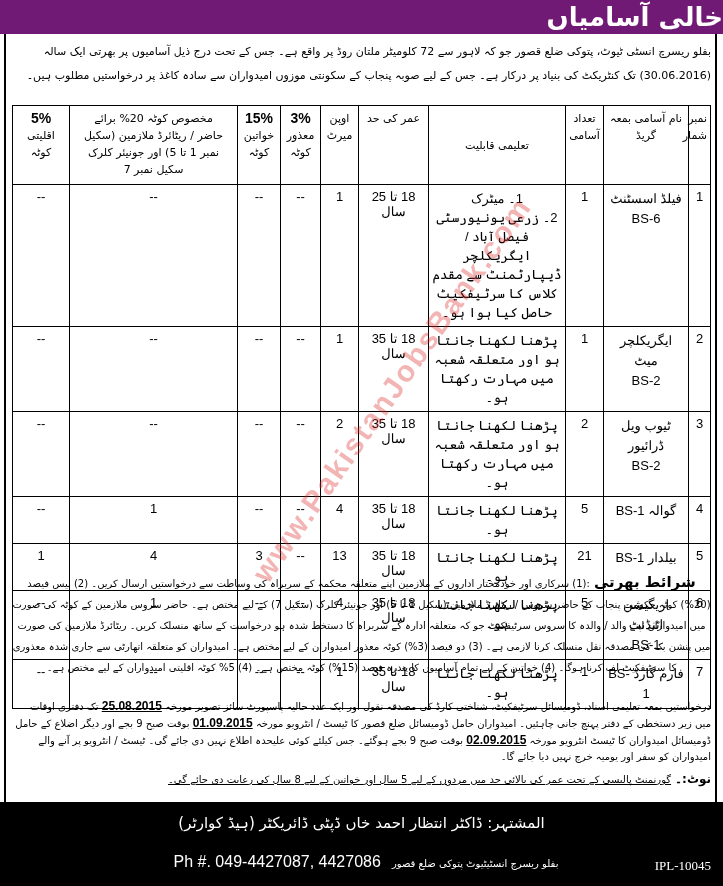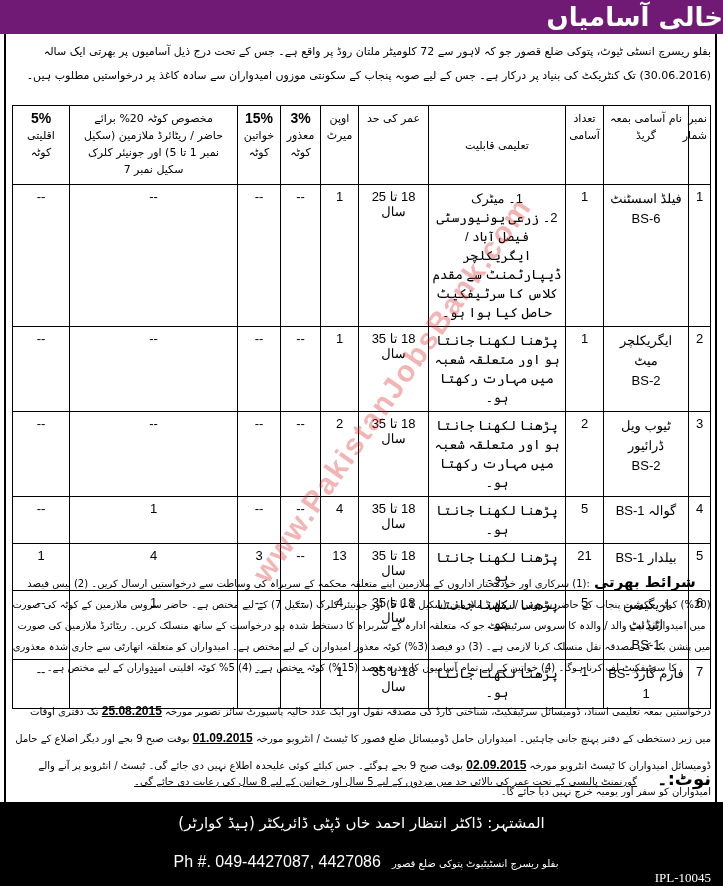--- a/index.html
+++ b/index.html
@@ -12,28 +12,28 @@
   table.vac th, table.vac td { border:1.5px solid #000; font-size:11px; vertical-align:top; padding:4px 3px; }
   table.vac th { height:70px; font-weight:normal; text-align:center; vertical-align:top; line-height:17px; }
   table.vac th .pct { font-family:"Liberation Sans", sans-serif; font-weight:bold; font-size:14px; display:block; }
   table.vac td { text-align:center; font-family:"Liberation Sans", sans-serif; font-size:13px; }
   td.post, td.qual { text-align:right; font-family:"DejaVu Sans", sans-serif; font-size:10px; line-height:20px;margin-left:24px; }
   td.post .bs { display:block; text-align:center; font-family:"Liberation Sans", sans-serif; font-size:13px; }
   td.qual div { line-height:19px; }
   td.age { font-family:"DejaVu Sans", sans-serif; font-size:10px; }
   .conditions { position:absolute; left:12px; right:12px; top:572px; direction:rtl; text-align:center; font-size:10px; line-height:21px; }
   .conditions .label { font-size:15px; font-weight:bold; margin-left:4px; }
-  .apply { position:absolute; left:12px; right:12px; top:698px; direction:rtl; text-align:right; font-size:10px; line-height:26px; }
+  .apply { position:absolute; left:12px; right:12px; top:698px; direction:rtl; text-align:right; font-size:10px; line-height:16px; }
   .apply u, .note u { font-family:"Liberation Sans", sans-serif; font-weight:bold; font-size:12px; }
   .note { position:absolute; left:12px; right:12px; top:770px; direction:rtl; text-align:right; font-size:10px; line-height:18px; }
-  .note .nlabel { font-weight:bold; font-size:18px; margin-left:20px; }
+  .note .nlabel { font-weight:bold; font-size:12px; margin-left:4px; }
   .note .ntext { text-decoration:underline; }
   .footer { position:absolute; left:0; top:802px; width:723px; height:84px; background:#000; color:#fff; }
   .footer .adv { position:absolute; left:0; right:0; top:12px; text-align:center; direction:rtl; font-size:15px; }
-  .footer .ref { position:absolute; right:12px; top:56px; font-family:"Liberation Serif", serif; font-size:13px;margin-top:12px; }
+  .footer .ref { position:absolute; right:12px; top:56px; font-family:"Liberation Serif", serif; font-size:13px; }
   .watermark { position:absolute; left:170px; top:390px; width:420px; transform:rotate(-55deg); transform-origin:center; color:rgba(220,40,40,0.35); font-family:"Liberation Sans", sans-serif; font-weight:bold; font-size:30px; letter-spacing:2px; pointer-events:none; white-space:nowrap; text-align:center; }
 </style>
 </head>
 <body>
 
 <div class="page">
   <div class="title-bar">خالی آسامیاں</div>
   <div class="frame"></div>
 
   <div class="intro">بفلو ریسرچ انسٹی ٹیوٹ، پتوکی ضلع قصور جو کہ لاہور سے 72 کلومیٹر ملتان روڈ پر واقع ہے۔ جس کے تحت درج ذیل آسامیوں پر بھرتی ایک سالہ (30.06.2016) تک کنٹریکٹ کی بنیاد پر درکار ہے۔ جس کے لیے صوبہ پنجاب کے سکونتی موزوں امیدواران سے سادہ کاغذ پر درخواستیں مطلوب ہیں۔</div>

